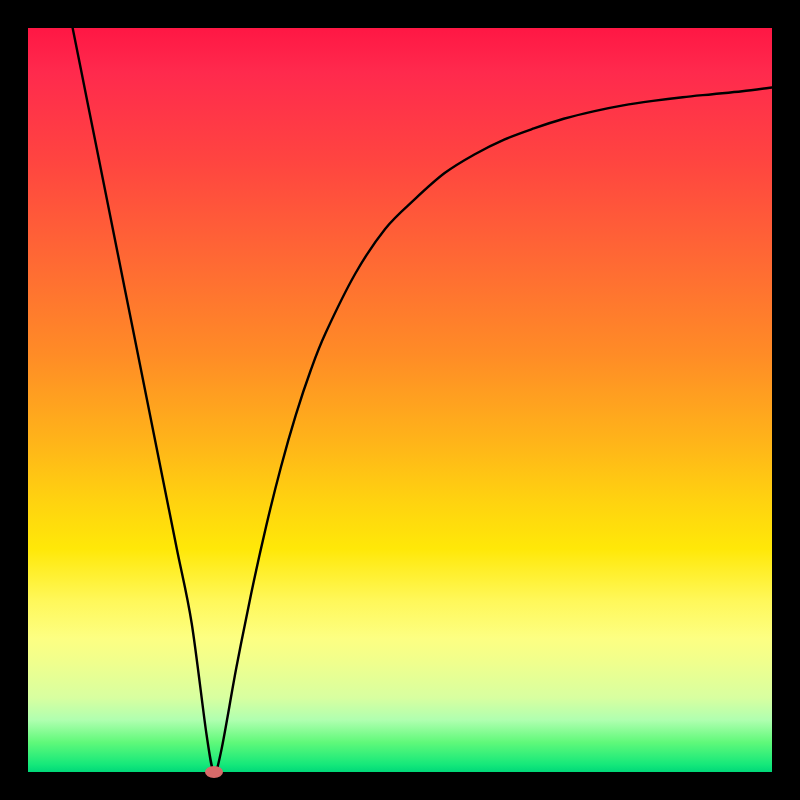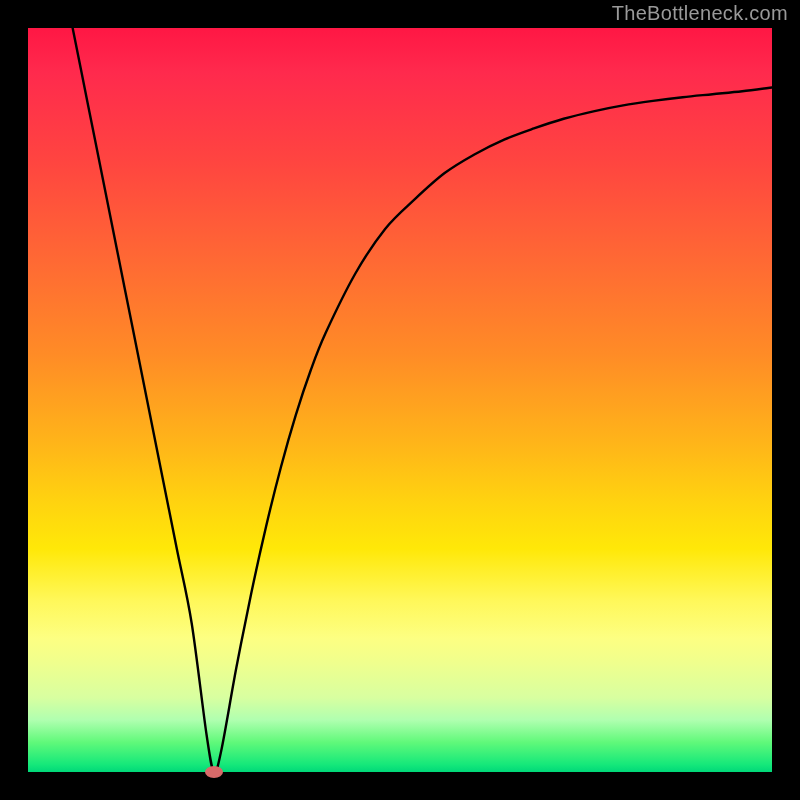--- a/index.html
+++ b/index.html
@@ -76,15 +76,14 @@
   <div class="plot-area">
 
     <svg class="curve" viewBox="0 0 744 744" preserveAspectRatio="none">
       <path id="curve-path" fill="none" stroke="#000" stroke-width="2.4" stroke-linecap="round" stroke-linejoin="round" d="M 44.64 0 C 47.0208 11.903999999999996, 54.7584 50.591999999999985, 59.52 74.39999999999998 C 64.2816 98.20799999999997, 69.6384 124.99199999999995, 74.4 148.79999999999995 C 79.1616 172.60799999999998, 84.5184 199.39200000000002, 89.28 223.20000000000005 C 94.0416 247.00800000000007, 99.39840000000001 273.79200000000003, 104.16000000000001 297.6 C 108.92160000000001 321.408, 114.2784 348.192, 119.04 372 C 123.80160000000001 395.808, 129.1584 422.592, 133.92 446.4 C 138.68159999999997 470.20799999999997, 144.0384 496.99199999999996, 148.8 520.8 C 153.56160000000003 544.608, 158.91840000000002 565.44, 163.68 595.2 C 168.4416 624.96, 174.9888 682.992, 178.56 706.8 C 182.1312 730.608, 183.6192 741.6192, 186 744 C 188.3808 746.3808, 189.8688 738.3456, 193.44 721.68 C 197.0112 705.0143999999999, 203.55840000000003 664.8384, 208.32000000000002 639.84 C 213.0816 614.8416000000001, 218.4384 588.0576000000001, 223.2 565.44 C 227.96159999999998 542.8224, 233.3184 518.7168, 238.08 498.48 C 242.84160000000003 478.2432, 248.19840000000002 456.81600000000003, 252.96 438.96000000000004 C 257.7216 421.10400000000004, 263.0784 402.3552, 267.84 386.88 C 272.60159999999996 371.40479999999997, 277.95840000000004 355.33439999999996, 282.72 342.23999999999995 C 287.4816 329.14559999999994, 290.4576 320.5152, 297.6 305.04 C 304.74240000000003 289.56480000000005, 317.83680000000004 262.18559999999997, 327.36 245.51999999999998 C 336.8832 228.85439999999997, 347.59680000000003 212.784, 357.12 200.88 C 366.6432 188.976, 377.35679999999996 180.048, 386.88 171.12 C 396.4032 162.192, 407.11680000000007 152.22239999999994, 416.64000000000004 145.07999999999993 C 426.1632 137.93759999999992, 436.8768 131.8368, 446.4 126.48000000000002 C 455.92319999999995 121.12320000000004, 466.6368 115.76640000000002, 476.16 111.60000000000002 C 485.68320000000006 107.43360000000003, 496.39680000000004 103.77312000000005, 505.92 100.44000000000005 C 515.4432 97.10688000000006, 526.1568 93.50592000000005, 535.68 90.76800000000003 C 545.2031999999999 88.03008000000001, 555.9168000000001 85.47071999999997, 565.44 83.32799999999997 C 574.9632 81.18527999999998, 585.6768000000001 79.04256000000008, 595.2 77.37600000000009 C 604.7232 75.7094400000001, 615.4368 74.22144000000004, 624.9599999999999 72.91200000000003 C 634.4831999999999 71.60256000000003, 645.1968 70.26336, 654.72 69.19200000000001 C 664.2432 68.12064000000001, 674.9568 67.16832000000001, 684.48 66.21600000000001 C 694.0032 65.26368000000001, 704.7168 64.31136000000001, 714.24 63.24000000000001 C 723.7632 62.16864, 739.2384 60.11519999999999, 744 59.51999999999998"></path>
     </svg>
 
     <div class="marker" id="marker" style="left: 186px; top: 744px;"></div>
 
   </div>
 
-  <div class="watermark">TheBottleneck.com</div>
 
 </div>
 
 </body></html>

